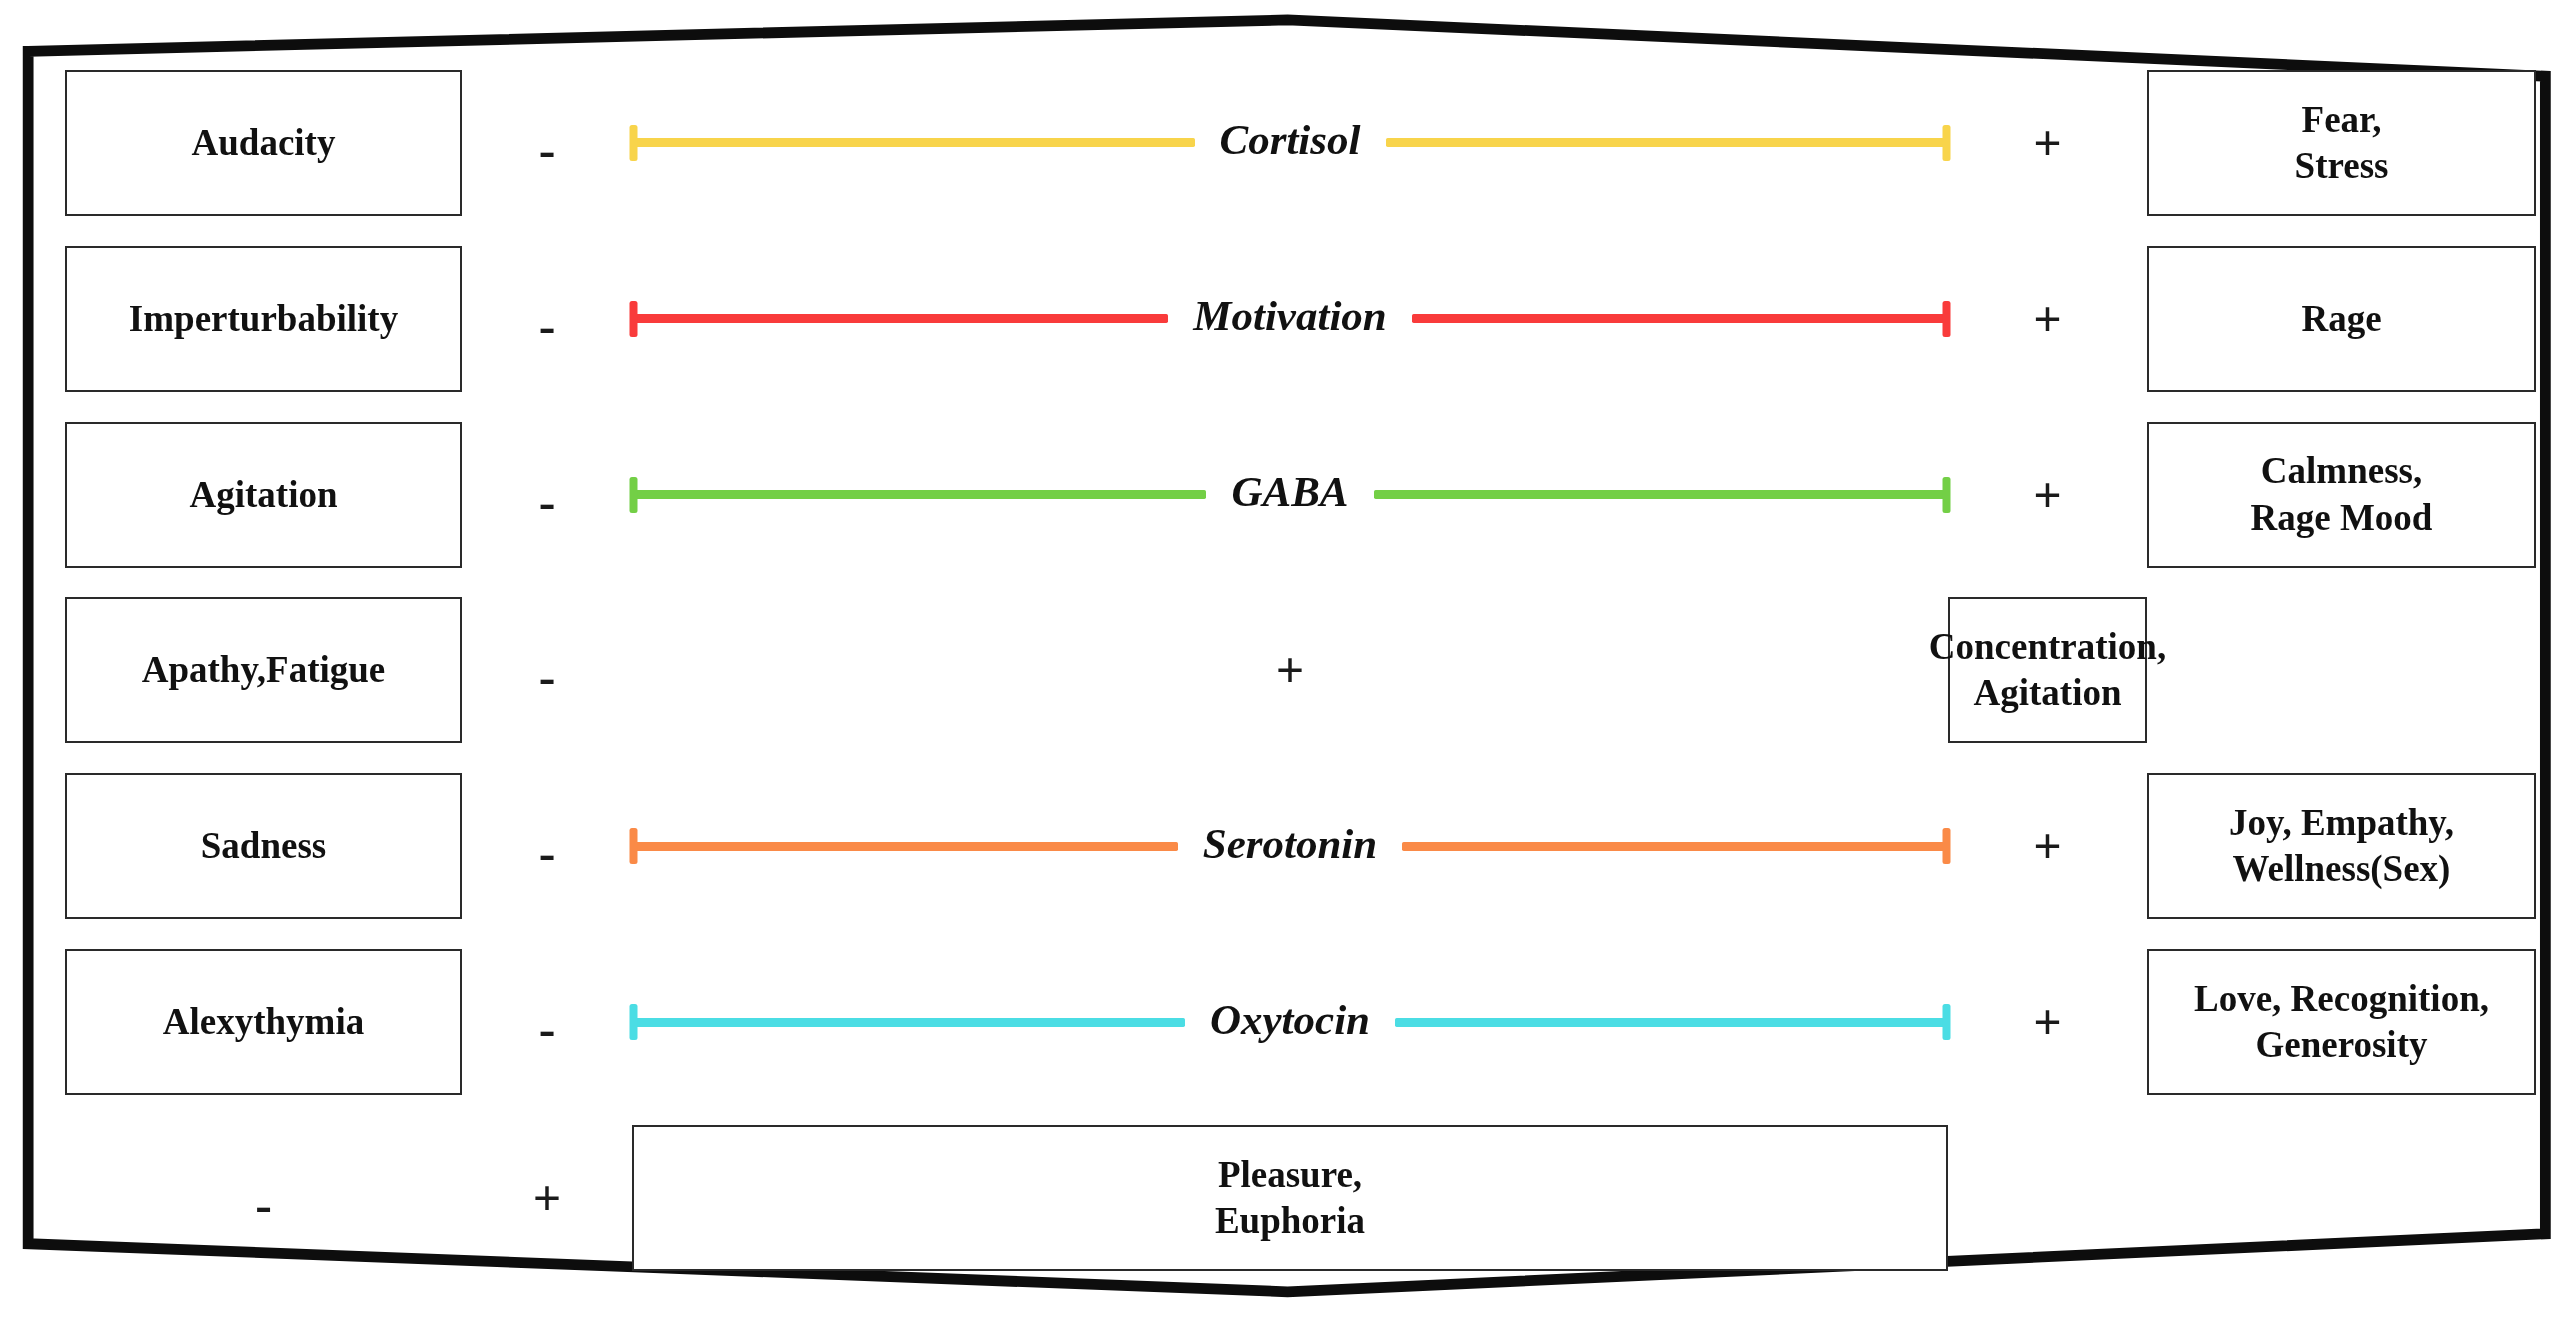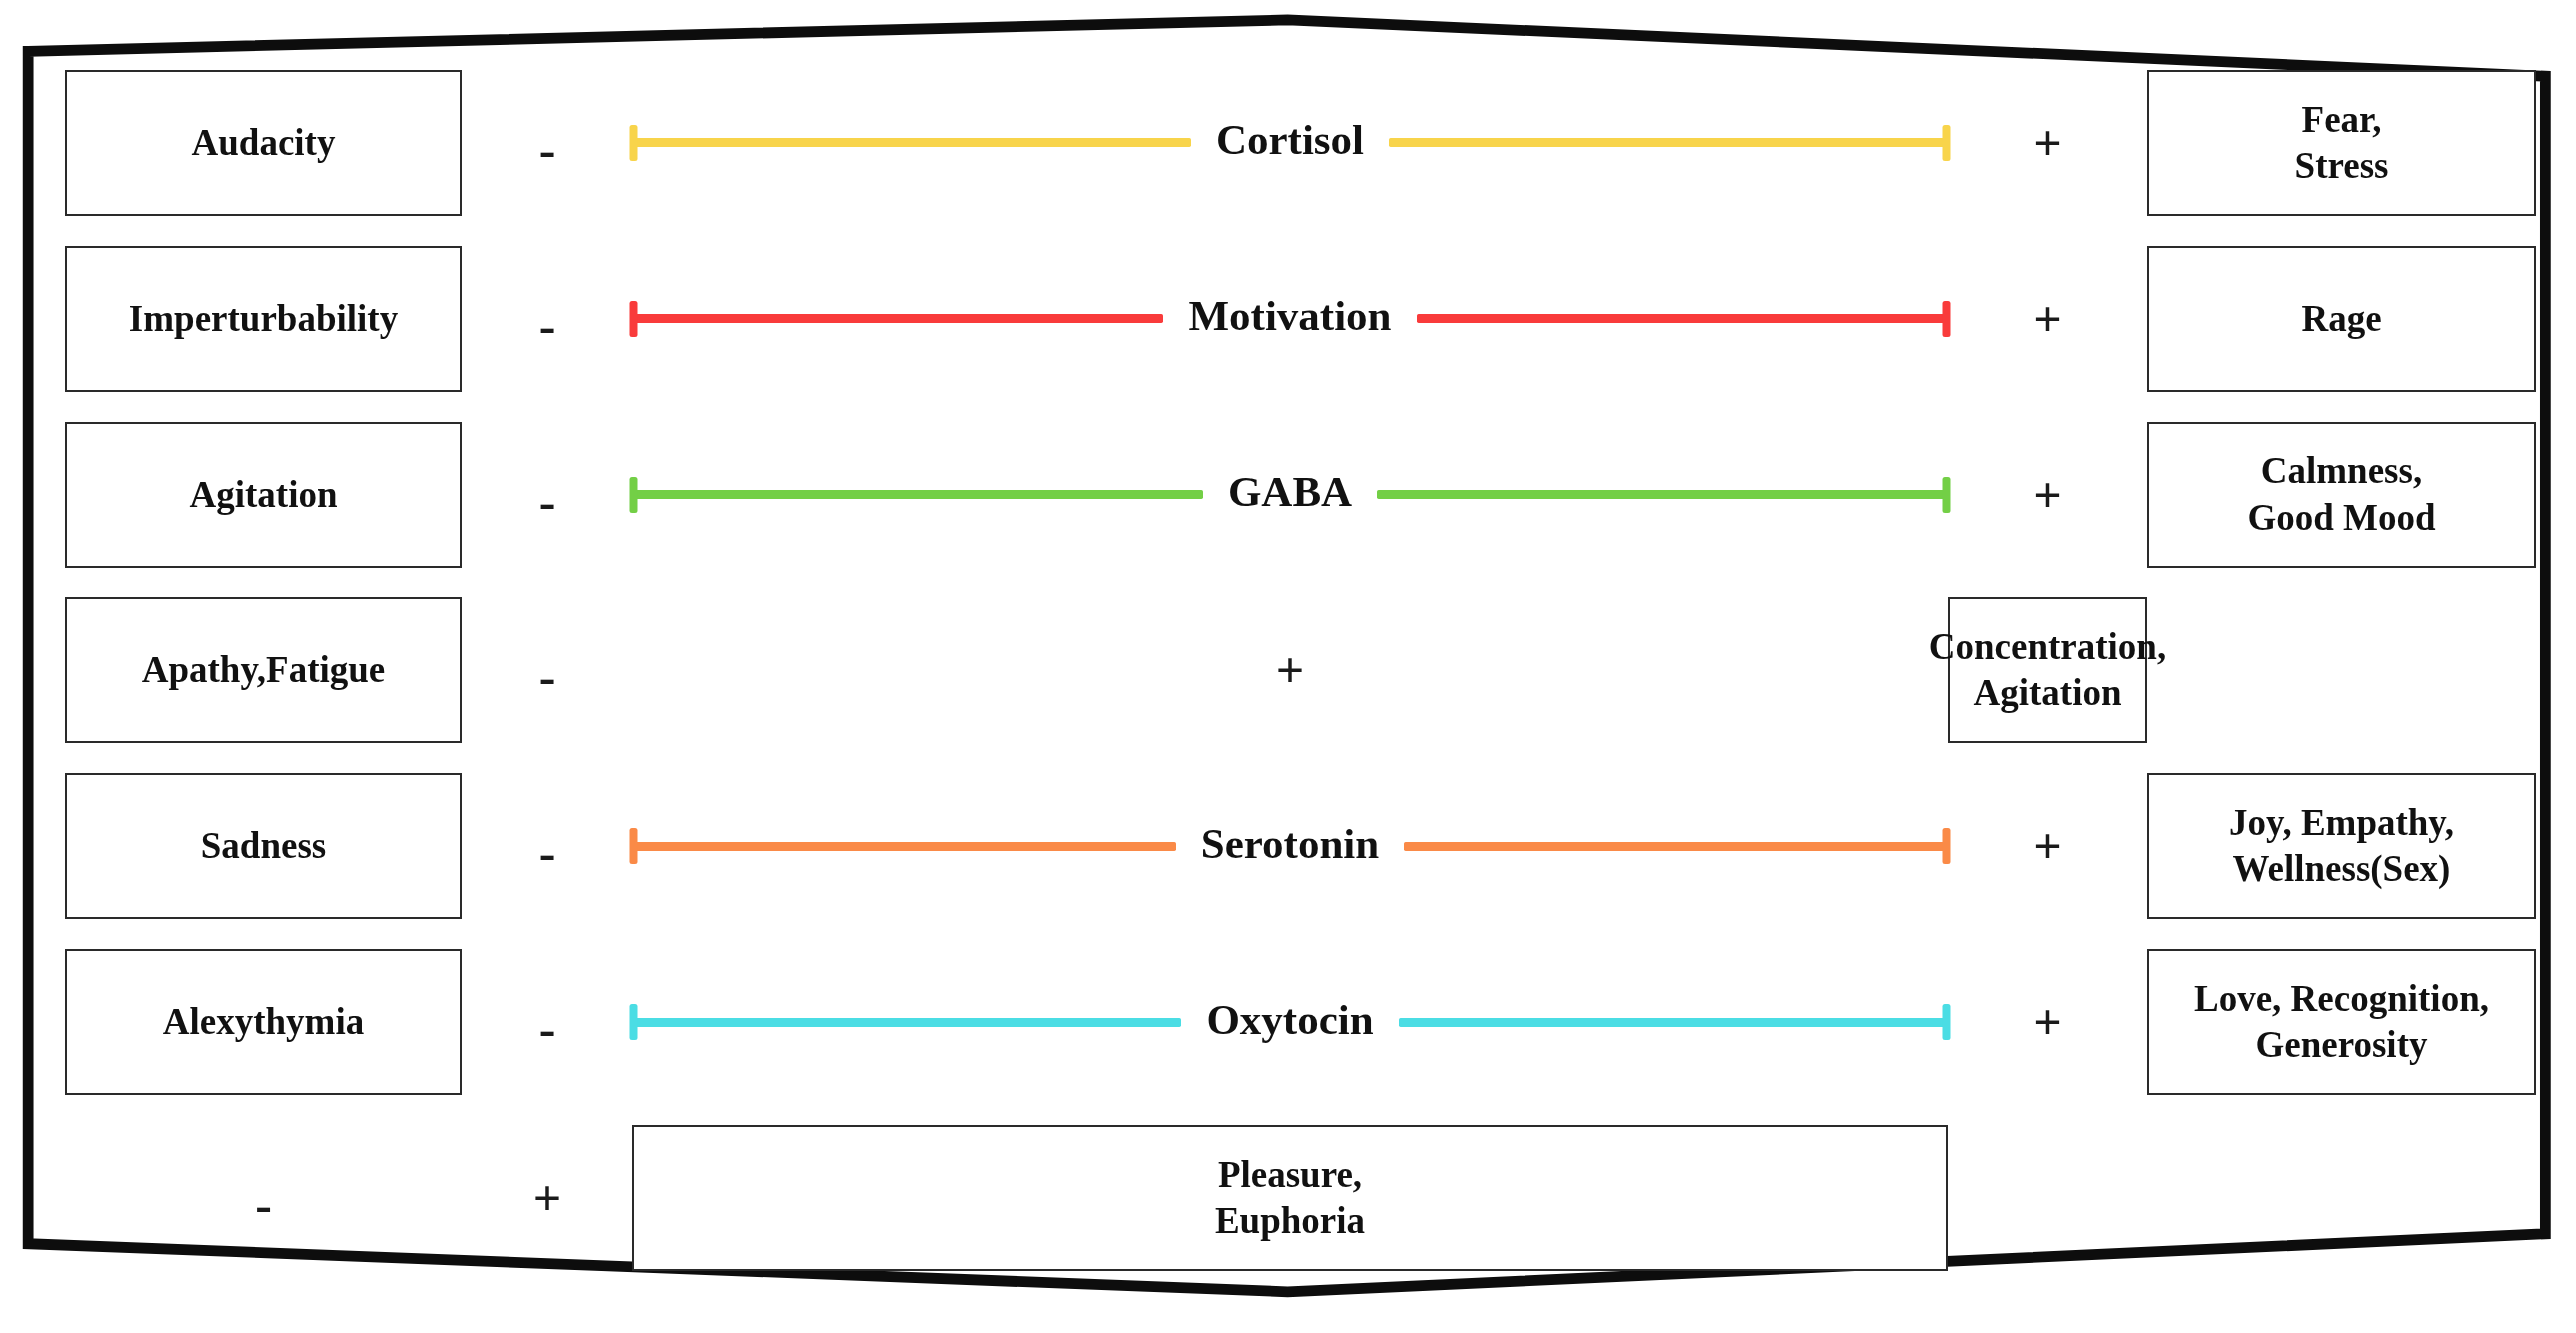--- a/index.html
+++ b/index.html
@@ -57,20 +57,21 @@
     font-size: 50px;
     color: #1a1a1a;
     line-height: 1;
   }
   .sign.minus { transform: translateY(6.6px); }
   .scale {
     display: flex;
     align-items: center;
     height: 100%;
     min-width: 0;
+    font-style: italic;
   }
   .chem {
     font-weight: bold;
     font-size: 43px;
     color: #111111;
     padding: 0 25px;
     white-space: nowrap;
     transform: translateY(-3.3px);
   }
   .seg {
@@ -151,21 +152,21 @@
           <i class="cap capL"></i>
         </div>
         <div class="chem">GABA</div>
         <div class="seg segR">
           <i class="cap capR"></i>
         </div>
       </div>
       <div class="sign plus">+</div>
       <div class="box right">
         <span>Calmness,
-Good Mood</span>
+Rage Mood</span>
       </div>
     </div>
 
     <div class="row" style="--c: #F07CEC;">
       <div class="box left">
         <span>Apathy,Fatigue</span>
       </div>
       <div class="sign minus">-</div>
       <div class="sign plus">+</div>
       <div class="box right">

